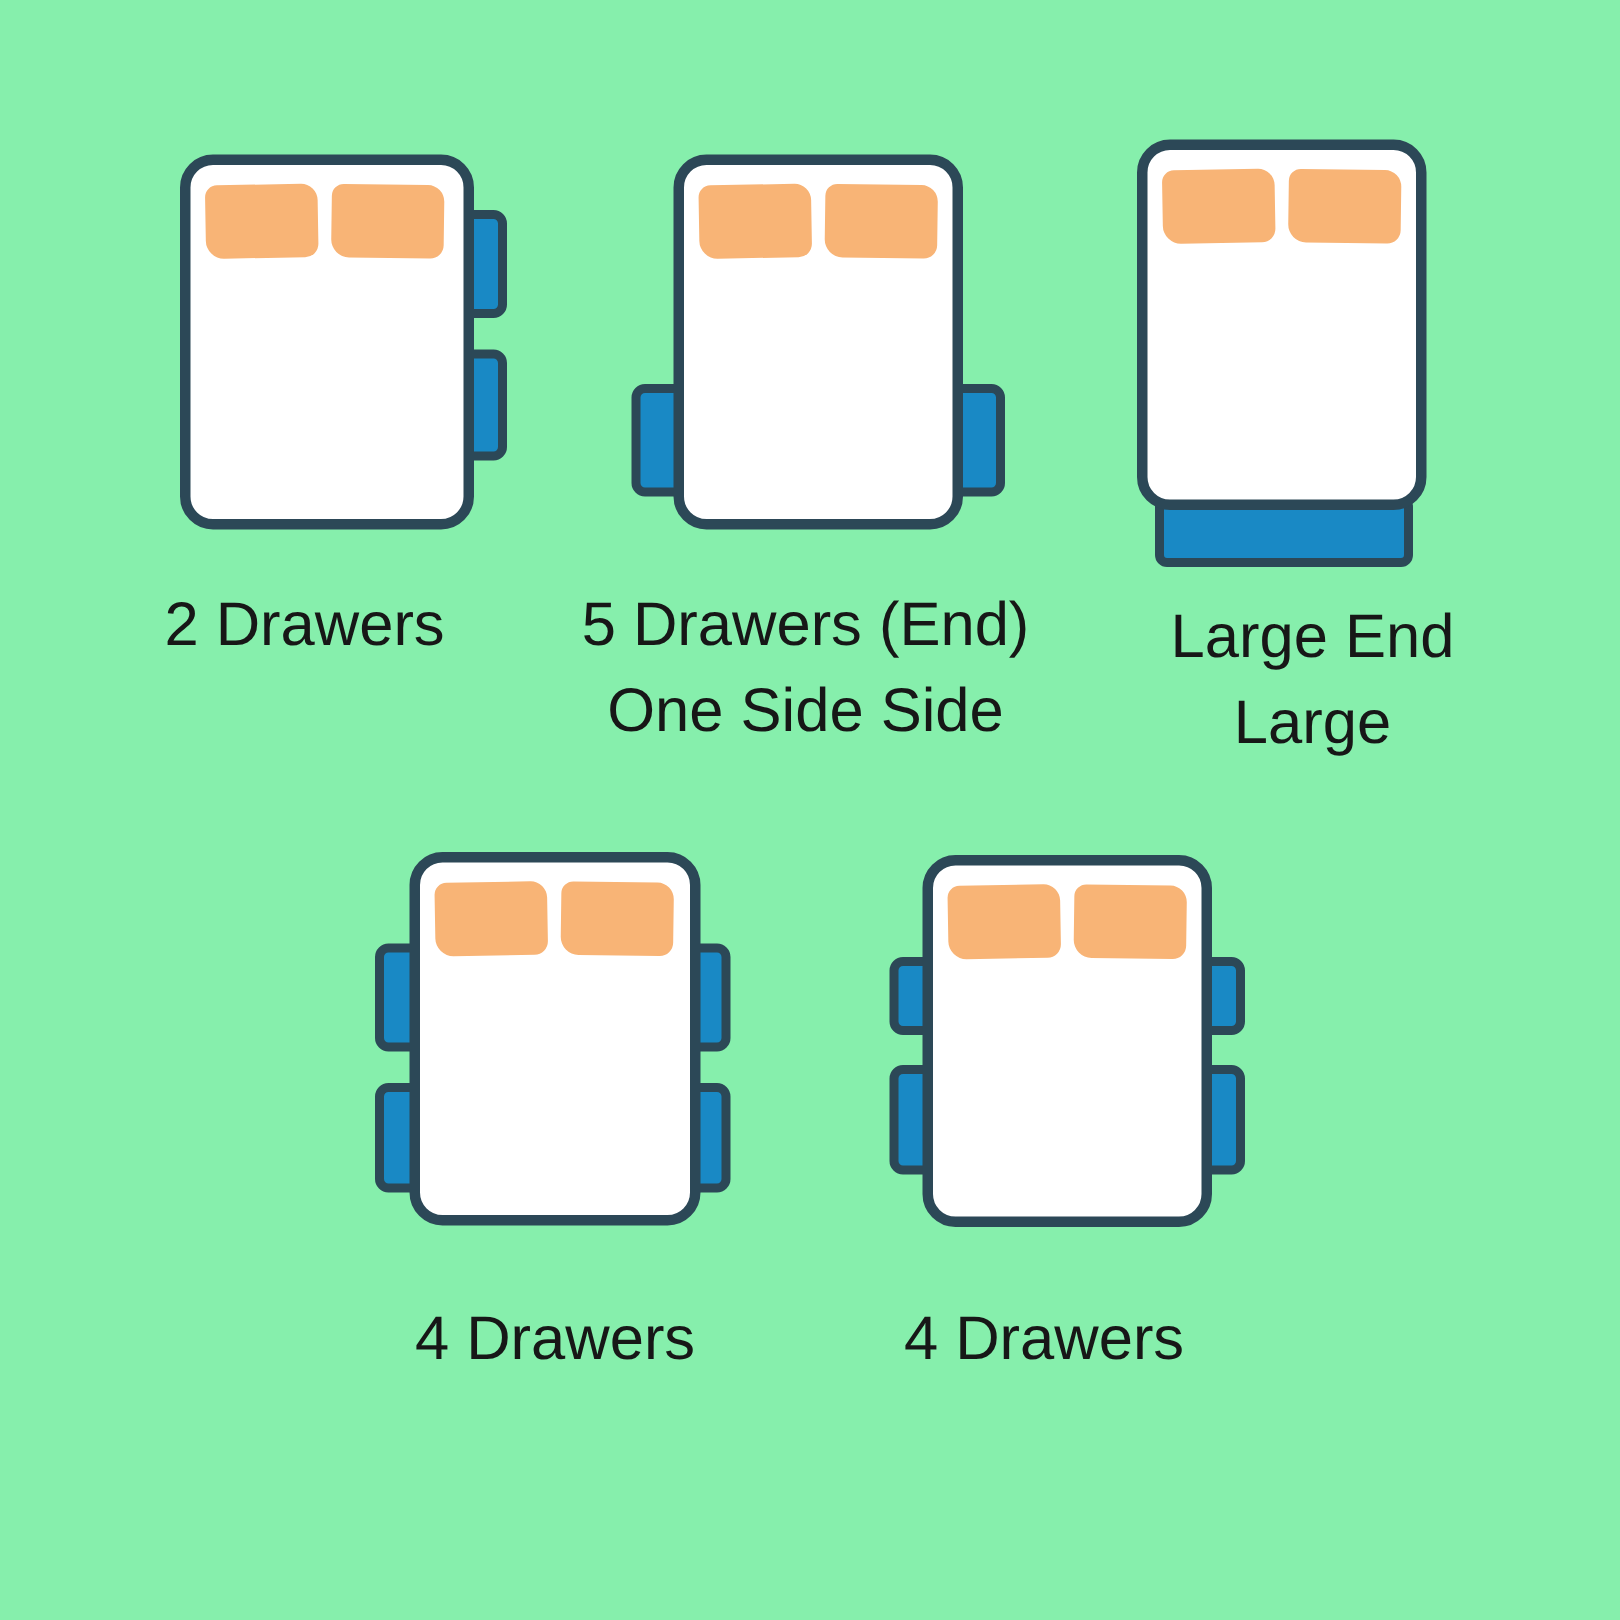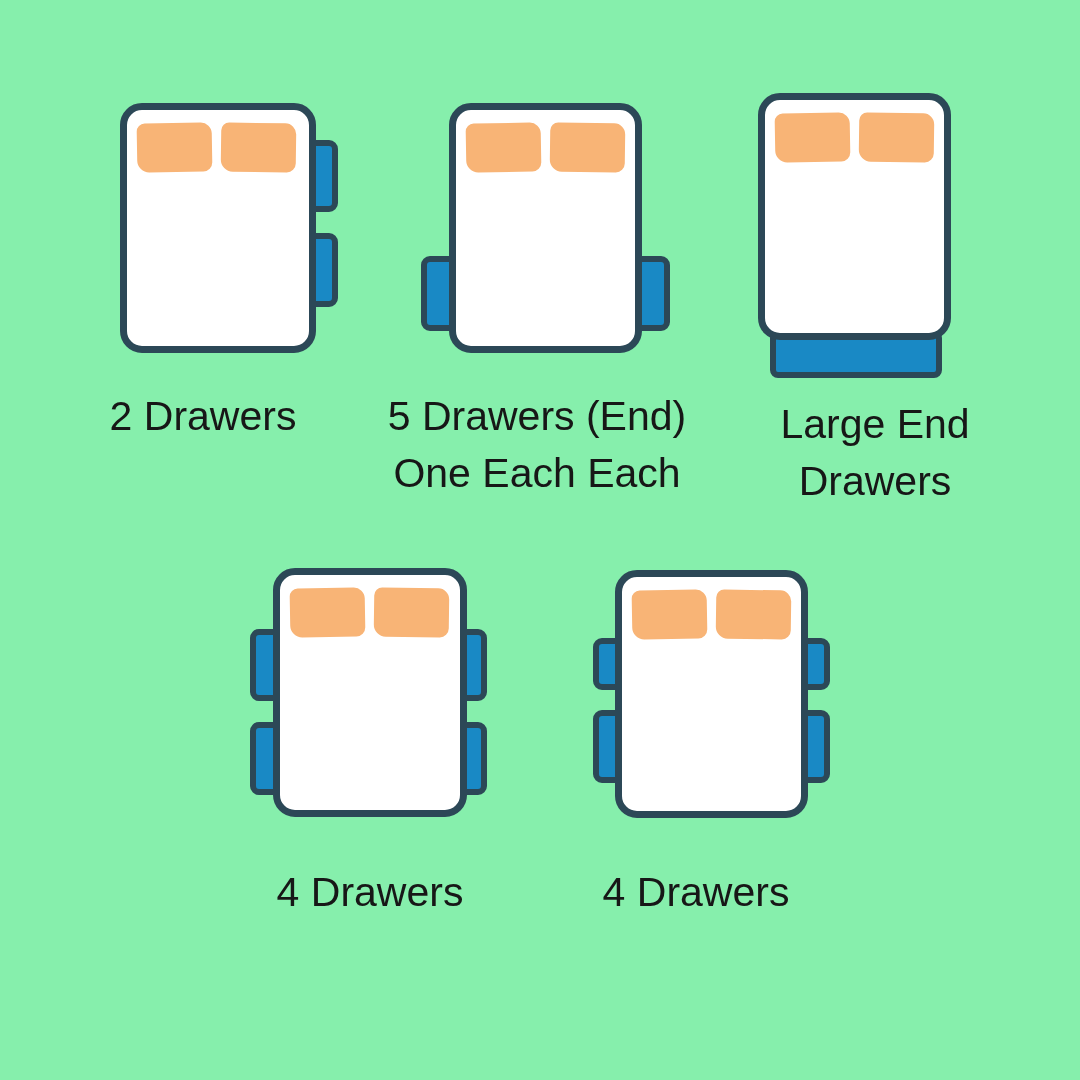--- a/index.html
+++ b/index.html
@@ -66,32 +66,32 @@
     </div>
     <div class="figure">
       <div class="drawer" style="left: 421px; top: 256px; width: 40px; height: 75px;"></div>
       <div class="drawer" style="left: 630px; top: 256px; width: 40px; height: 75px;"></div>
       <div class="bed" style="left: 449px; top: 103px; width: 193px; height: 250px;">
         <div class="pillow p1"></div>
         <div class="pillow p2"></div>
       </div>
       <div class="caption" style="left: 537px; top: 388px;">
         <div class="caption-line">5 Drawers (End)</div>
-        <div class="caption-line">One Each Each</div>
+        <div class="caption-line">One Side Side</div>
       </div>
     </div>
     <div class="figure">
       <div class="drawer end" style="left: 770px; top: 330px; width: 172px; height: 48px;"></div>
       <div class="bed" style="left: 758px; top: 93px; width: 193px; height: 247px;">
         <div class="pillow p1"></div>
         <div class="pillow p2"></div>
       </div>
       <div class="caption" style="left: 843px; top: 396px; margin-left: 32px;">
         <div class="caption-line">Large End</div>
-        <div class="caption-line">Drawers</div>
+        <div class="caption-line">Large</div>
       </div>
     </div>
     <div class="figure">
       <div class="drawer" style="left: 250px; top: 629px; width: 40px; height: 72px;"></div>
       <div class="drawer" style="left: 250px; top: 722px; width: 40px; height: 73px;"></div>
       <div class="drawer" style="left: 447px; top: 629px; width: 40px; height: 72px;"></div>
       <div class="drawer" style="left: 447px; top: 722px; width: 40px; height: 73px;"></div>
       <div class="bed" style="left: 273px; top: 568px; width: 194px; height: 249px;">
         <div class="pillow p1"></div>
         <div class="pillow p2"></div>

